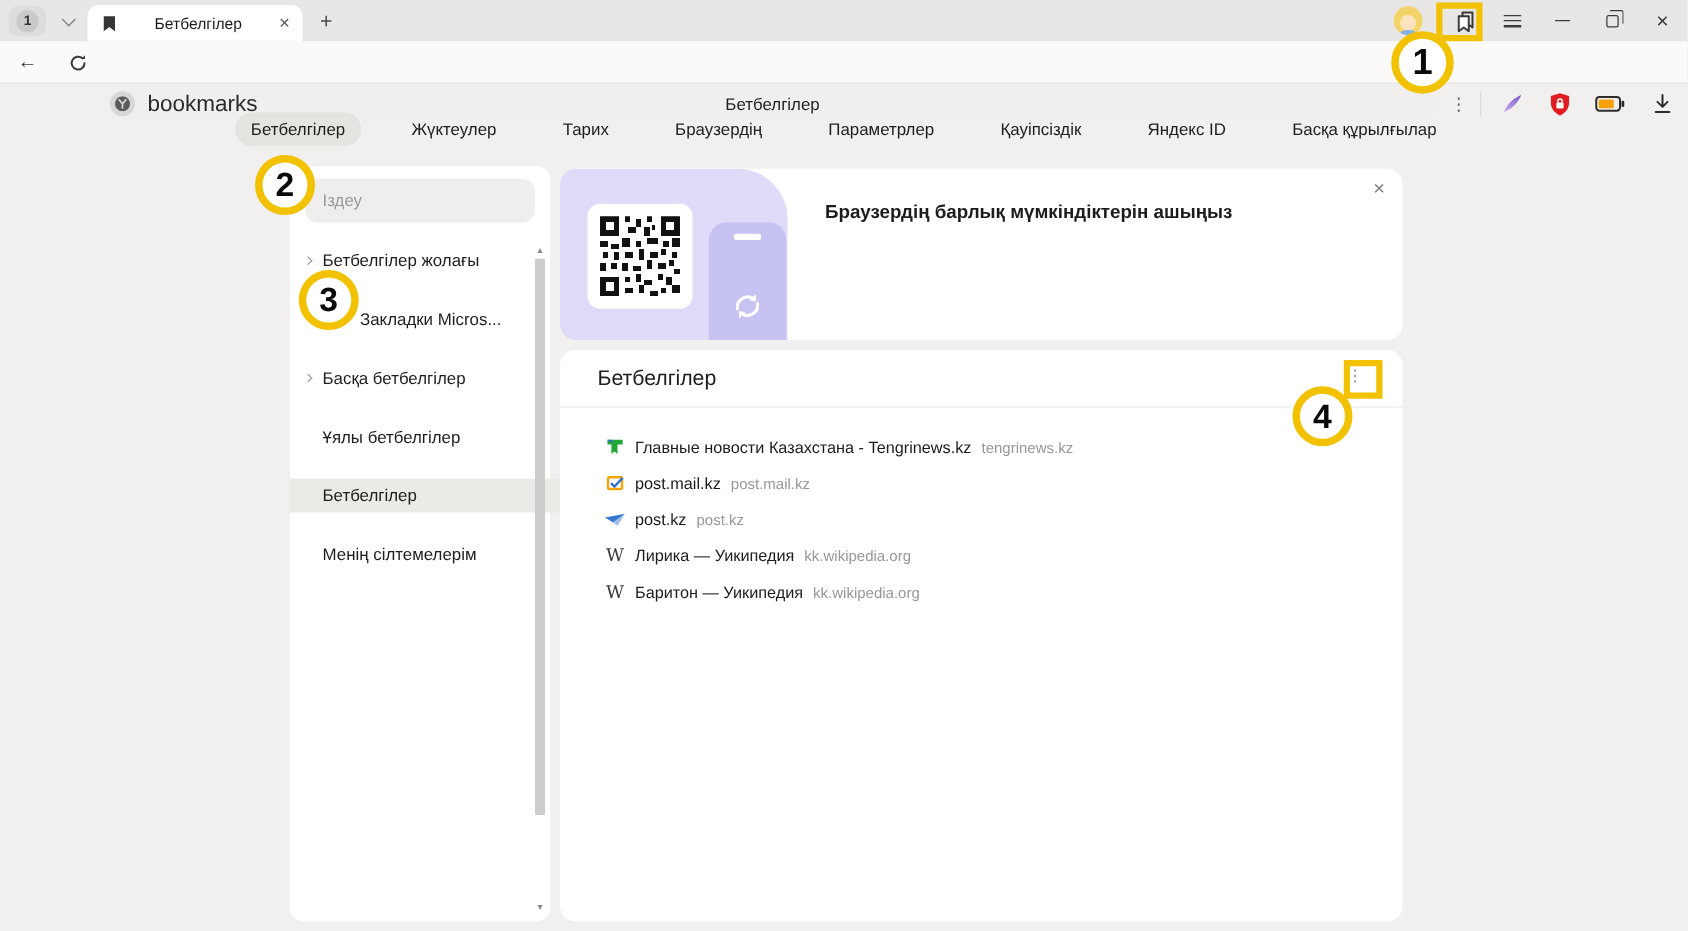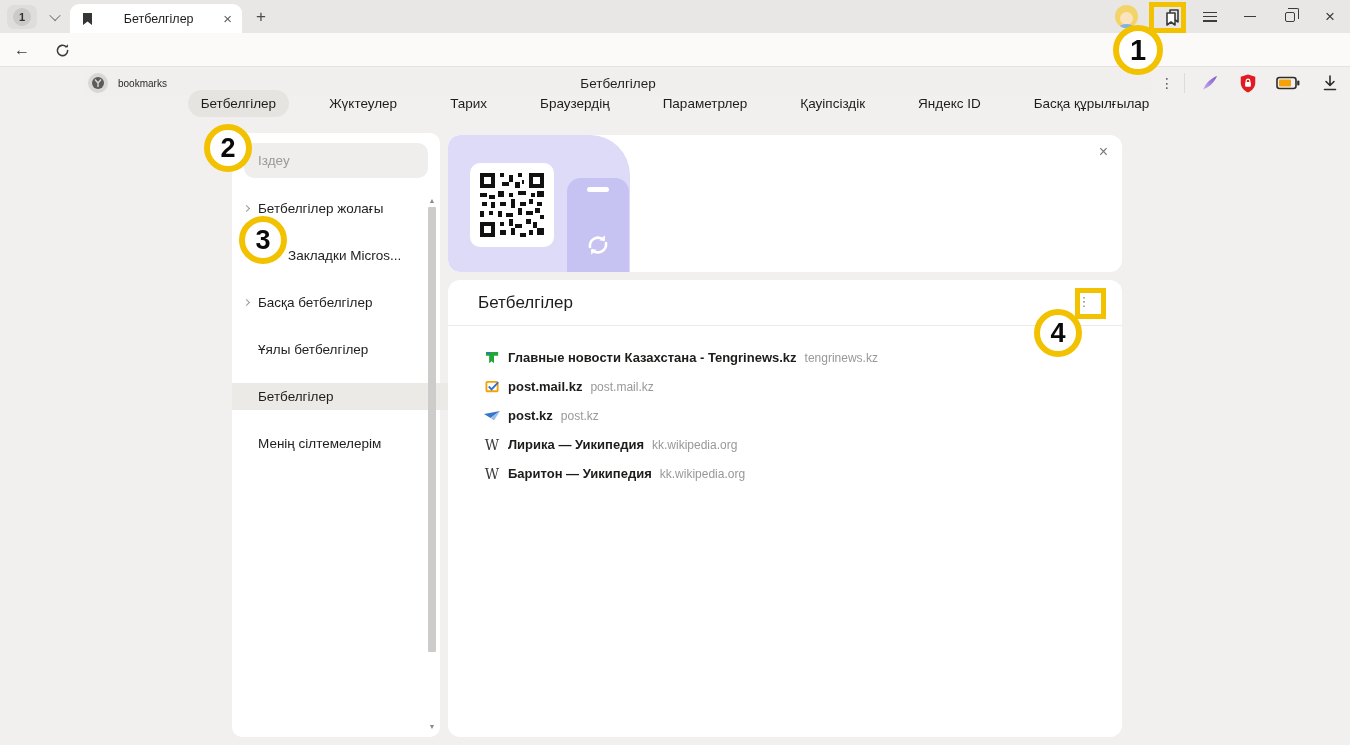--- a/index.html
+++ b/index.html
@@ -45,21 +45,21 @@
 
   
   .toolbar { position:absolute; left:0; top:33px; width:1350px; height:34px;
     background:#fbfaf9; border-bottom:1px solid #e3e2e0; }
   .nav-glyph { position:absolute; top:0; height:34px; display:flex; align-items:center;
     justify-content:center; width:28px; color:#3a3a38; font-size:16px; }
   .urlfield { position:absolute; left:84px; top:37px; width:1068px; height:26px;
     background:#f0efed; border-radius:7px; display:flex; align-items:center; }
   .site-badge { width:20px; height:20px; border-radius:50%; background:#d8d7d5; margin-left:4px;
     display:flex; align-items:center; justify-content:center; }
-  .url-text { margin-left:10px; font-size:10px; color:#2a2a28; }
+  .url-text { margin-left:10px; font-size:18px; color:#2a2a28; }
   .url-title { position:absolute; left:0; right:0; text-align:center; font-size:13.5px; color:#1f1f1d; pointer-events:none; }
   .tb-dots { position:absolute; left:1158px; top:37px; width:18px; height:26px;
     display:flex; align-items:center; justify-content:center; color:#5a5a58; font-size:14px; letter-spacing:0; }
   .tb-divider { position:absolute; left:1184px; top:40px; width:1px; height:20px; background:#dddcda; }
   .ext { position:absolute; top:33px; height:34px; width:32px; display:flex; align-items:center; justify-content:center; }
 
   
   .navrow { position:absolute; left:0; top:89px; width:1350px; height:28px;
     display:flex; align-items:center; justify-content:center; gap:27px; }
   .navitem { font-size:13.5px; color:#1d1d1b; padding:6px 13px; border-radius:16px; white-space:nowrap; }
@@ -104,21 +104,21 @@
 
   .bmpanel { left:448px; top:280px; width:674px; height:457px; border-radius:12px; }
   .bm-header { position:absolute; left:30px; top:13px; font-size:17px; color:#1d1d1b; }
   .bm-kebab { position:absolute; right:26px; top:9px; width:24px; height:24px;
     display:flex; align-items:center; justify-content:center; color:#8a8a88; font-size:13px; }
   .bm-divider { position:absolute; left:0; right:0; top:45px; height:1px; background:#eceae8; }
   .bm-list { position:absolute; left:0; top:63px; right:0; }
   .bm-row { height:29px; display:flex; align-items:center; padding-left:36px; }
   .favicon { width:16px; height:16px; margin-right:8px; display:flex; align-items:center; justify-content:center; flex:none; }
   .wiki-w { font-family:"DejaVu Serif","Liberation Serif",serif; font-size:14px; color:#3b3b39; line-height:1; }
-  .bm-title { font-size:13px; font-weight:bold; color:#1c1c1a; white-space:nowrap; }
+  .bm-title { font-size:13px; font-weight:normal; color:#1c1c1a; white-space:nowrap; }
   .bm-url { font-size:12px; color:#9a9896; margin-left:8px; white-space:nowrap; }
 
   
   .ann-circle { position:absolute; width:50px; height:50px; border-radius:50%;
     background:#fff; border:6px solid #f2c200; z-index:60;
     display:flex; align-items:center; justify-content:center;
     font-size:29px; font-weight:800; color:#0a0a0a; }
   .ann-box { position:absolute; border:5px solid #f2c200; z-index:55; background:transparent; }
 </style>
 </head>
@@ -317,20 +317,21 @@
         <svg width="30" height="30" viewBox="0 0 30 30">
           <path d="M7 17a8.2 8.2 0 0 1 13.6-7.2" fill="none" stroke="#fff" stroke-width="2.6" stroke-linecap="round"></path>
           <path d="M21.8 5.2v5.4h-5.4z" fill="#fff"></path>
           <path d="M23 13a8.2 8.2 0 0 1-13.6 7.2" fill="none" stroke="#fff" stroke-width="2.6" stroke-linecap="round"></path>
           <path d="M8.2 24.8v-5.4h5.4z" fill="#fff"></path>
         </svg>
       </div>
     </div>
   </div>
   <div class="banner-close">×</div>
+  <div class="banner-title">Браузердің барлық мүмкіндіктерін ашыңыз</div>
 </div>
 
 <div class="card bmpanel">
   <div class="bm-header">Бетбелгілер</div>
   <div class="bm-kebab">⋮</div>
   <div class="bm-divider"></div>
   <div class="bm-list">
 
     <div class="bm-row">
       <span class="favicon">

